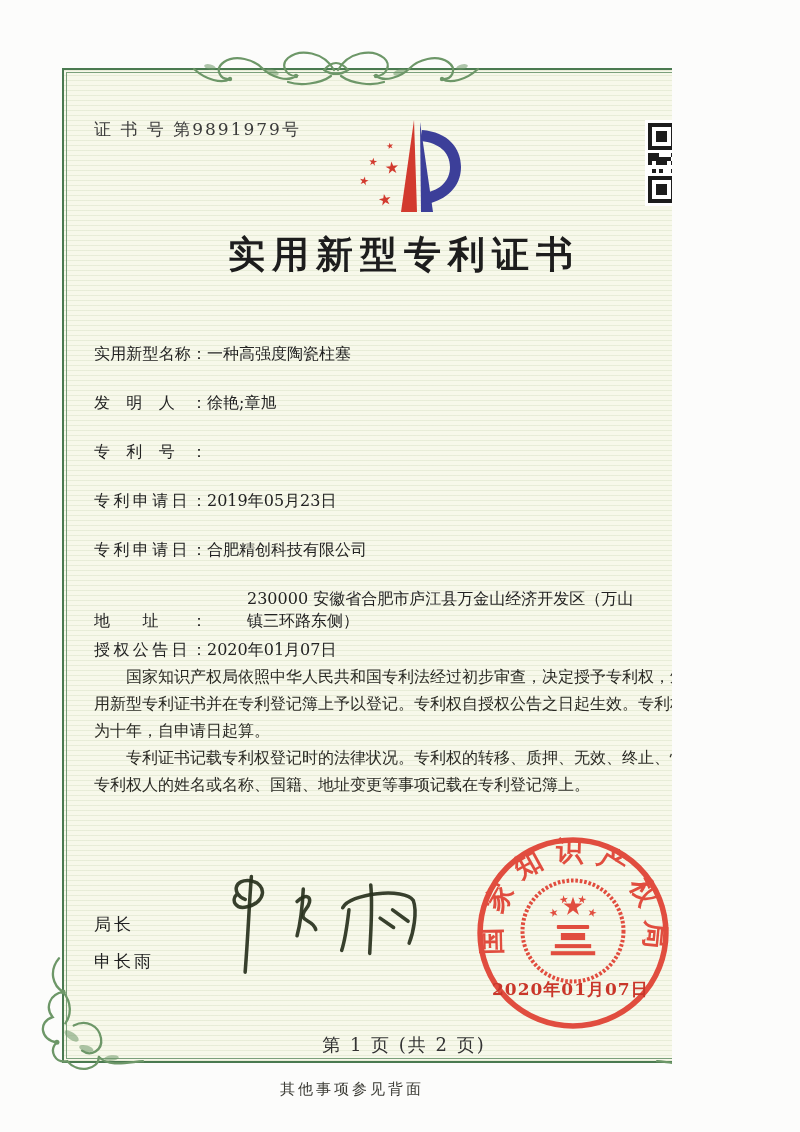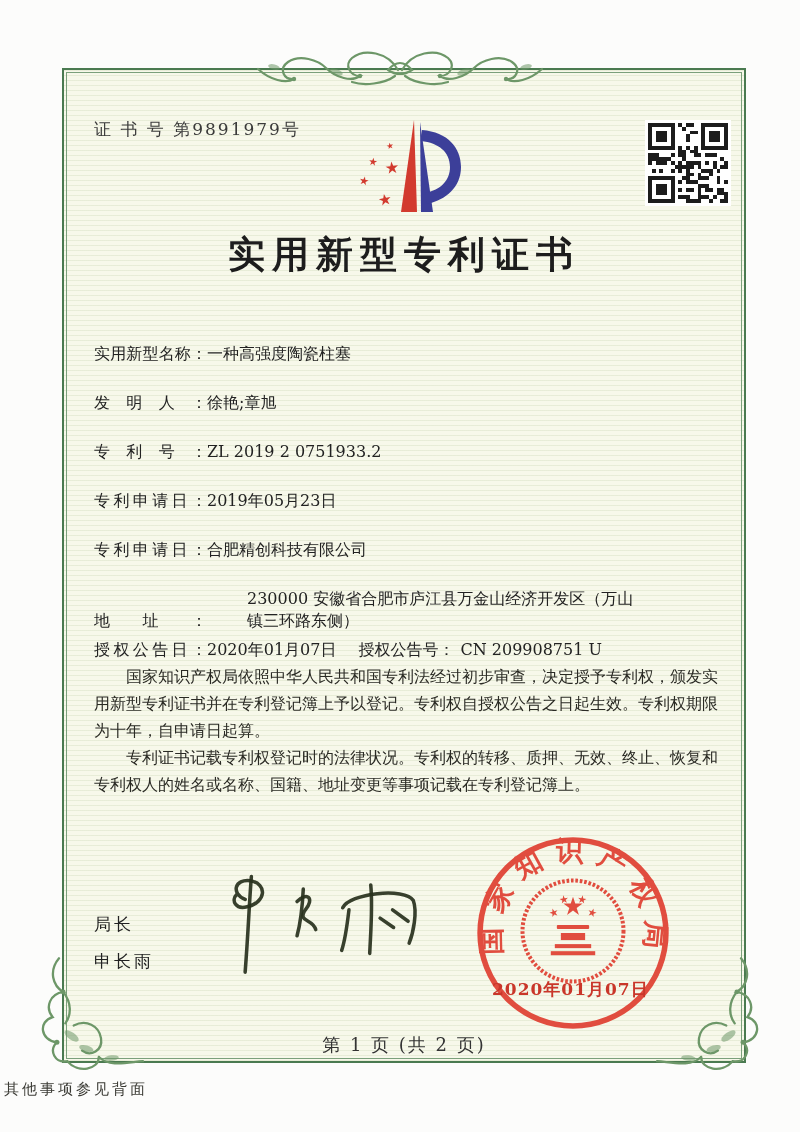--- a/index.html
+++ b/index.html
@@ -11,21 +11,21 @@
     --logo-blue:#3c3f99;
     --ink:#222222;
   }
   *{margin:0;padding:0;box-sizing:border-box;}
   html,body{width:800px;}
   body{
     font-family:"DejaVu Serif","Liberation Serif",serif;
     background:#fcfcfb;
   }
   .page{
-    position:relative;width:800px;height:1132px;overflow:hidden;
+    position:relative;width:672px;height:1132px;overflow:hidden;
     background:#fcfcfb;
   }
   
   .frame{
     position:absolute;left:62px;top:68px;width:684px;height:995px;
     border:2px solid var(--border-green);
     background-color:var(--bg-cream);
     background-image:repeating-linear-gradient(180deg,
       rgba(150,176,118,0.16) 0px, rgba(150,176,118,0.16) 1px,
       transparent 1px, transparent 5px);
@@ -80,21 +80,21 @@
   .seal .s-stroke{stroke:var(--seal-red);fill:none;}
   .seal .s-fill{fill:var(--seal-red);stroke:none;}
   .seal-text{fill:var(--seal-red);font-size:27px;font-weight:bold;letter-spacing:12px;
     font-family:"DejaVu Serif","Liberation Serif",serif;}
   .seal-date{
     position:absolute;left:428px;top:908px;width:220px;z-index:5;
     font-size:17px;color:#c9362a;letter-spacing:1px;font-weight:bold;
   }
   
   .page-info{position:absolute;left:0;top:963px;width:100%;text-align:center;font-size:18px;color:#333;letter-spacing:2px;}
-  .back-note{position:absolute;left:4px;top:1080px;width:100%;text-align:left;font-size:15px;color:#3a3a34;letter-spacing:3px;}
+  .back-note{position:absolute;left:16px;top:1080px;width:100%;text-align:center;font-size:15px;color:#3a3a34;letter-spacing:3px;}
 </style>
 </head>
 <body>
 
 <svg width="0" height="0" style="position:absolute" aria-hidden="true">
   <defs>
     <path id="star" d="M0,-1L0.2245,-0.309L0.951,-0.309L0.363,0.118L0.588,0.809L0,0.382L-0.588,0.809L-0.363,0.118L-0.951,-0.309L-0.2245,-0.309Z"></path>
     <g id="crestHalf">
       <path class="orn" d="M152,34 C162,16 186,12 198,22 C206,29 200,40 190,40 C198,46 214,42 224,32 C232,24 250,18 262,26 C272,33 266,44 256,43 C264,48 280,44 292,33"></path>
       <path class="orn" d="M155,40 C166,48 186,50 198,46"></path>
@@ -261,41 +261,36 @@
       <div class="row">
         <span class="label">实用新型名称：</span>
         <span class="value">一种高强度陶瓷柱塞</span>
       </div>
       <div class="row">
         <span class="label">发明人：</span>
         <span class="value">徐艳;章旭</span>
       </div>
       <div class="row">
         <span class="label">专利号：</span>
-        <span class="value">ZL 2019 2 0751933.2</span>
       </div>
       <div class="row">
         <span class="label">专利申请日：</span>
         <span class="value">2019年05月23日</span>
       </div>
       <div class="row">
         <span class="label">专利申请日：</span>
         <span class="value">合肥精创科技有限公司</span>
       </div>
       <div class="row row-address">
         <span class="label">地址：</span>
         <span class="value">230000 安徽省合肥市庐江县万金山经济开发区（万山镇三环路东侧）</span>
       </div>
       <div class="row">
         <span class="label">授权公告日：</span>
         <span class="value">2020年01月07日</span>
-        <span class="pair2">
-          <span class="label2">授权公告号：</span>
-          <span class="value">CN 209908751 U</span>
-        </span>
       </div>
     </div>
 
     <div class="paragraphs">
       <p>国家知识产权局依照中华人民共和国专利法经过初步审查，决定授予专利权，颁发实用新型专利证书并在专利登记簿上予以登记。专利权自授权公告之日起生效。专利权期限为十年，自申请日起算。</p>
       <p>专利证书记载专利权登记时的法律状况。专利权的转移、质押、无效、终止、恢复和专利权人的姓名或名称、国籍、地址变更等事项记载在专利登记簿上。</p>
     </div>
 
     <div class="signer-title">局长</div>
     <div class="signer-name">申长雨</div>

